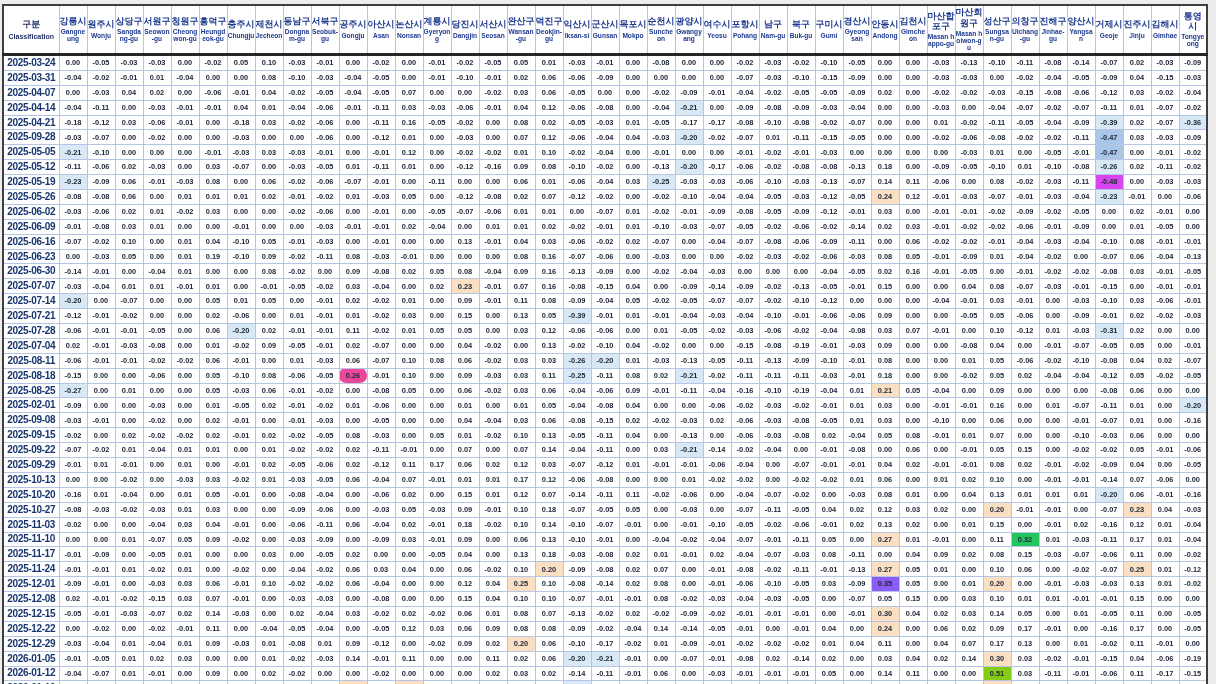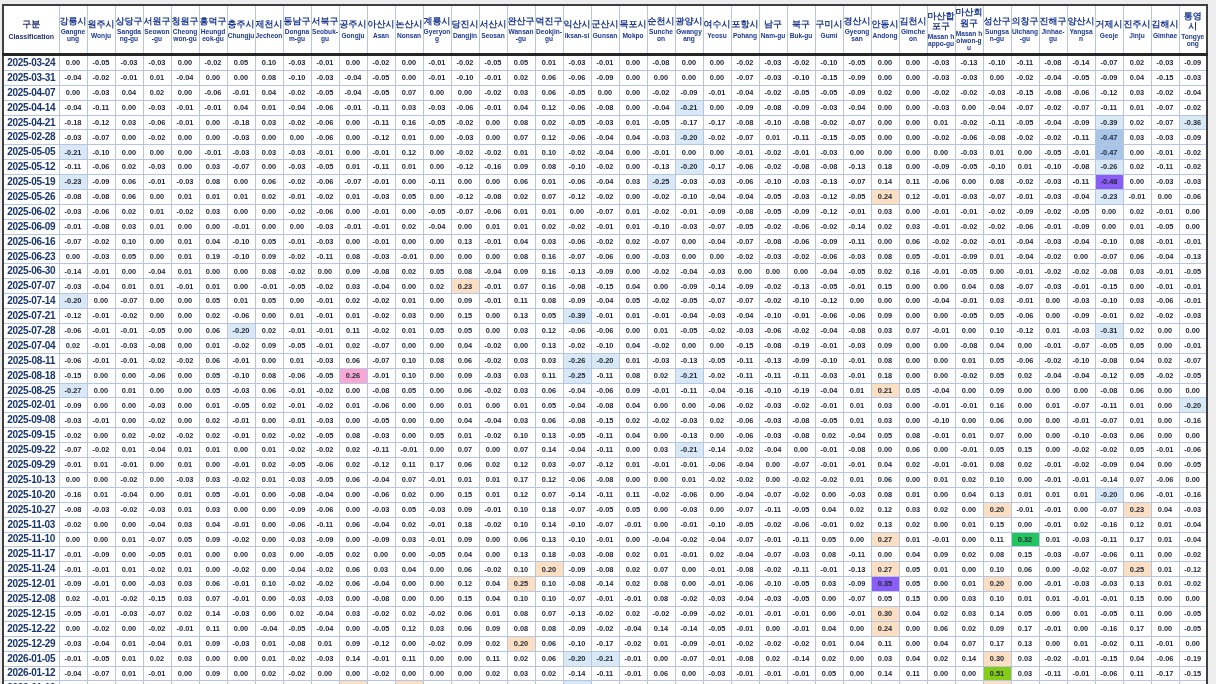--- a/index.html
+++ b/index.html
@@ -453,21 +453,21 @@
           <td>-0.11</td>
           <td>-0.05</td>
           <td>-0.04</td>
           <td>-0.09</td>
           <td style="background: rgb(217, 232, 245);">-0.39</td>
           <td>0.02</td>
           <td>-0.07</td>
           <td style="background: rgb(217, 232, 245);">-0.36</td>
         </tr>
         <tr>
-          <td class="date">2025-02-28</td>
+          <td class="date">2025-09-28</td>
           <td>-0.03</td>
           <td>-0.07</td>
           <td>0.00</td>
           <td>-0.02</td>
           <td>0.00</td>
           <td>0.00</td>
           <td>-0.03</td>
           <td>0.00</td>
           <td>0.00</td>
           <td>-0.06</td>
@@ -623,21 +623,21 @@
           <td>-0.13</td>
           <td>-0.07</td>
           <td>0.14</td>
           <td>0.11</td>
           <td>-0.06</td>
           <td>0.00</td>
           <td>0.08</td>
           <td>-0.02</td>
           <td>-0.03</td>
           <td>-0.11</td>
-          <td style="background: #8b5cf6;">-0.48</td>
+          <td style="background: #d946ef;">-0.48</td>
           <td>0.00</td>
           <td>-0.03</td>
           <td>-0.03</td>
         </tr>
         <tr>
           <td class="date">2025-05-26</td>
           <td>-0.08</td>
           <td>-0.08</td>
           <td>0.06</td>
           <td>0.00</td>
@@ -1168,21 +1168,21 @@
           <td>-0.15</td>
           <td>0.00</td>
           <td>0.00</td>
           <td>-0.06</td>
           <td>0.00</td>
           <td>0.05</td>
           <td>-0.10</td>
           <td>0.08</td>
           <td>-0.06</td>
           <td>-0.05</td>
-          <td style="background: #f9a8d4;">0.26</td>
+          <td style="background: #ec4899; border-radius: 7px;">0.26</td>
           <td>-0.01</td>
           <td>0.10</td>
           <td>0.00</td>
           <td>0.09</td>
           <td>-0.03</td>
           <td>0.03</td>
           <td>0.11</td>
           <td style="background: rgb(217, 232, 245);">-0.25</td>
           <td>-0.11</td>
           <td>0.08</td>

